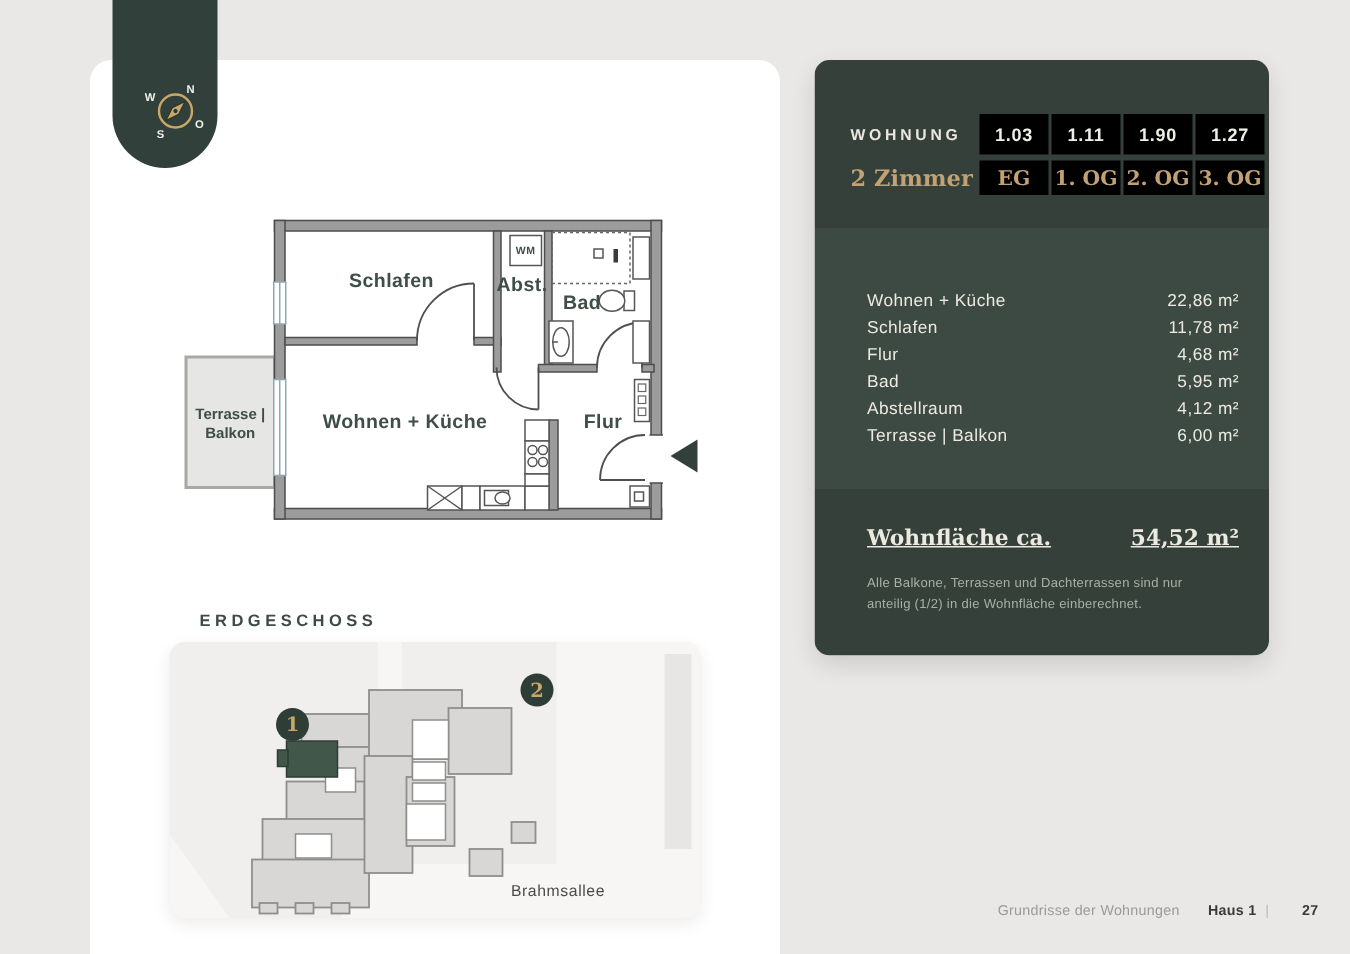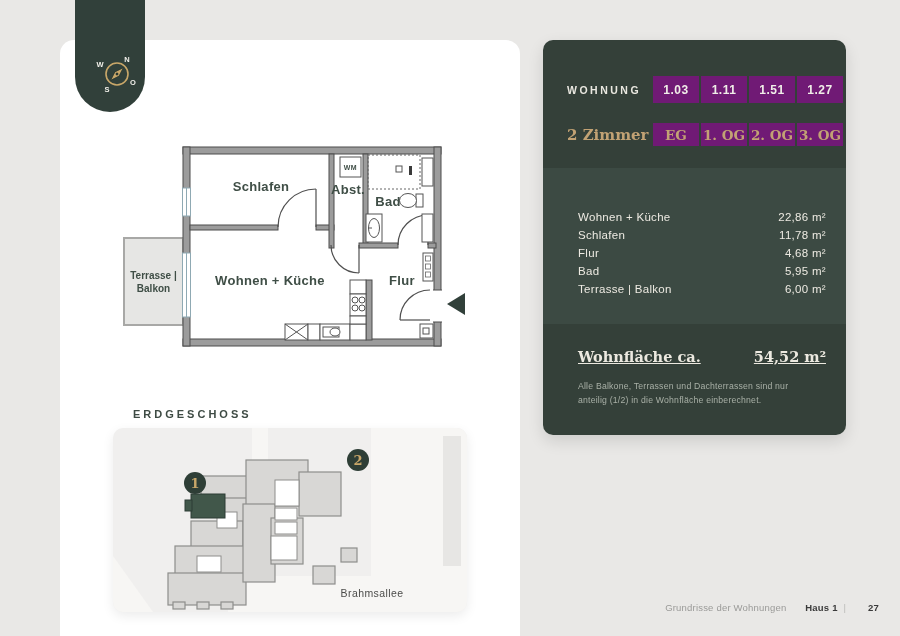--- a/index.html
+++ b/index.html
@@ -10,24 +10,24 @@
   .ribbon{position:absolute;left:75px;top:0;width:70px;height:112px;background:#31403a;
           border-radius:0 0 35px 35px;}
   .plan-svg{position:absolute;left:120px;top:138px;}
   .floor-label{position:absolute;left:133px;top:408px;font-size:11px;font-weight:700;
                letter-spacing:3px;color:#3e4b44;}
   .site-card{position:absolute;left:113px;top:428px;width:354px;height:184px;background:#f0efee;
              border-radius:10px;box-shadow:0 4px 12px rgba(0,0,0,0.08);overflow:hidden;}
   .panel{position:absolute;left:543px;top:40px;width:303px;border-radius:10px;overflow:hidden;
          box-shadow:0 6px 16px rgba(0,0,0,0.12);}
   .panel-header{background:#344039;padding:36px 4px 22px 24px;}
-  .hdr-grid{display:grid;grid-template-columns:84px 46px 46px 46px 46px;gap:20px 2px;align-items:stretch;}
+  .hdr-grid{display:grid;grid-template-columns:84px 46px 46px 46px 46px;gap:4px 2px;align-items:stretch;}
   .hdr-label{color:#eae8e1;font-size:10.5px;font-weight:700;letter-spacing:2.5px;align-self:center;}
   .zimmer{font-family:"DejaVu Serif",serif;color:#c2a274;font-size:15px;font-weight:700;align-self:center;}
-  .cell{background:#701a75;display:flex;align-items:center;justify-content:center;}
+  .cell{background:#000000;display:flex;align-items:center;justify-content:center;}
   .cell-unit{height:27px;color:#f0eee8;font-size:12px;font-weight:600;letter-spacing:0.5px;}
   .cell-floor{height:23px;font-family:"DejaVu Serif",serif;color:#c2a274;font-size:13.5px;font-weight:700;}
   .panel-body{background:#3c4a43;padding:40px 20px 26px 35px;}
   .room-row{display:flex;justify-content:space-between;color:#edeae2;font-size:11.5px;
             line-height:18px;letter-spacing:0.3px;}
   .panel-foot{background:#344039;padding:24px 20px 28px 35px;}
   .total-row{display:flex;justify-content:space-between;font-family:"DejaVu Serif",serif;
              color:#ece9e0;font-size:14.5px;font-weight:700;text-decoration:underline;}
   .note{margin-top:14px;color:#a9b0a7;font-size:8.7px;line-height:14px;letter-spacing:0.2px;}
   .page-footer{position:absolute;right:21px;top:602px;font-size:9.5px;color:#9a9a98;letter-spacing:0.2px;}
@@ -229,21 +229,21 @@
       <text class="street" x="259" y="169">Brahmsallee</text>
     </svg>
   </div>
 
   <div class="panel">
     <div class="panel-header">
       <div class="hdr-grid">
         <div class="hdr-label">WOHNUNG</div>
         <div class="cell cell-unit">1.03</div>
         <div class="cell cell-unit">1.11</div>
-        <div class="cell cell-unit">1.51</div>
+        <div class="cell cell-unit">1.90</div>
         <div class="cell cell-unit">1.27</div>
         <div class="zimmer">2 Zimmer</div>
         <div class="cell cell-floor">EG</div>
         <div class="cell cell-floor">1. OG</div>
         <div class="cell cell-floor">2. OG</div>
         <div class="cell cell-floor">3. OG</div>
       </div>
     </div>
 
     <div class="panel-body">
@@ -257,20 +257,24 @@
       </div>
       <div class="room-row">
         <span>Flur</span>
         <span>4,68 m²</span>
       </div>
       <div class="room-row">
         <span>Bad</span>
         <span>5,95 m²</span>
       </div>
       <div class="room-row">
+        <span>Abstellraum</span>
+        <span>4,12 m²</span>
+      </div>
+      <div class="room-row">
         <span>Terrasse | Balkon</span>
         <span>6,00 m²</span>
       </div>
     </div>
 
     <div class="panel-foot">
       <div class="total-row">
         <span>Wohnfläche ca.</span>
         <span>54,52 m²</span>
       </div>

